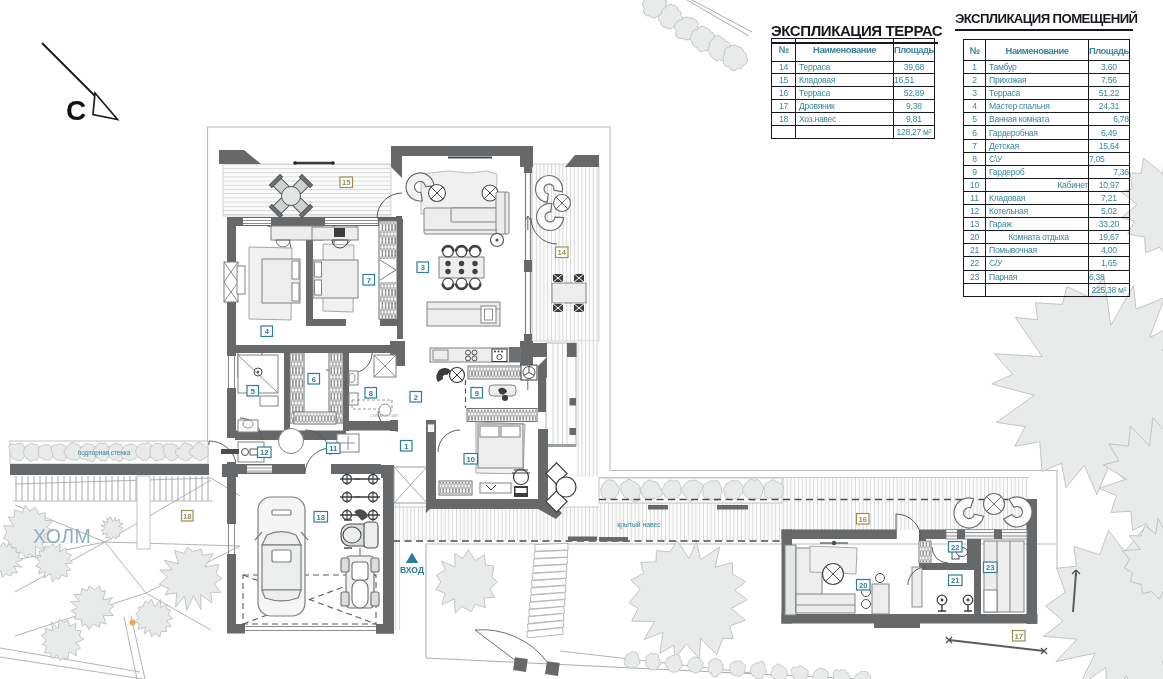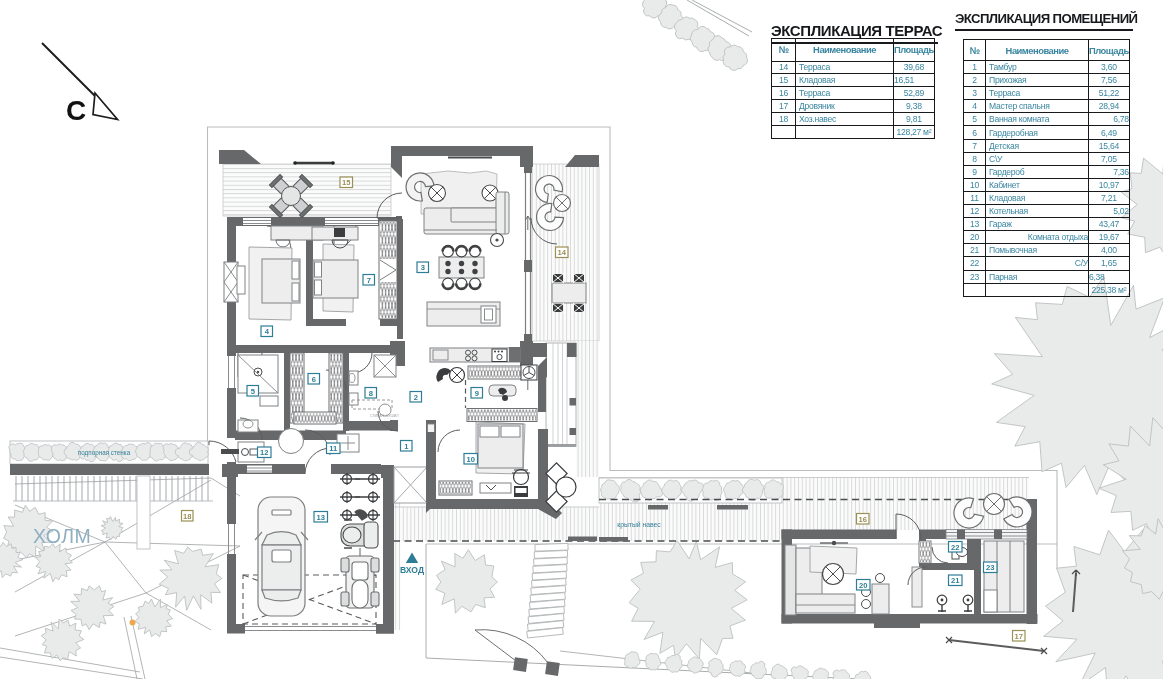--- a/index.html
+++ b/index.html
@@ -781,80 +781,80 @@
             <td style="width:39px;text-align:center">7,56</td>
           </tr>
 <tr style="height:13.1px">
             <td style="width:22px;text-align:center">3</td>
             <td style="width:103px;text-align:left;padding-left:3px">Терраса</td>
             <td style="width:39px;text-align:center">51,22</td>
           </tr>
 <tr style="height:13.1px">
             <td style="width:22px;text-align:center">4</td>
             <td style="width:103px;text-align:left;padding-left:3px">Мастер спальня</td>
-            <td style="width:39px;text-align:center">28,94</td>
+            <td style="width:39px;text-align:center">24,31</td>
           </tr>
 <tr style="height:13.1px">
             <td style="width:22px;text-align:center">5</td>
             <td style="width:103px;text-align:left;padding-left:3px">Ванная комната</td>
             <td style="width:39px;text-align:right">6,78</td>
           </tr>
 <tr style="height:13.1px">
             <td style="width:22px;text-align:center">6</td>
             <td style="width:103px;text-align:left;padding-left:3px">Гардеробная</td>
             <td style="width:39px;text-align:center">6,49</td>
           </tr>
 <tr style="height:13.1px">
             <td style="width:22px;text-align:center">7</td>
             <td style="width:103px;text-align:left;padding-left:3px">Детская</td>
             <td style="width:39px;text-align:center">15,64</td>
           </tr>
 <tr style="height:13.1px">
             <td style="width:22px;text-align:center">8</td>
             <td style="width:103px;text-align:left;padding-left:3px">С\У</td>
-            <td style="width:39px;text-align:center">7,05</td>
+            <td style="width:39px;">7,05</td>
           </tr>
 <tr style="height:13.1px">
             <td style="width:22px;text-align:center">9</td>
             <td style="width:103px;text-align:left;padding-left:3px">Гардероб</td>
             <td style="width:39px;text-align:right">7,36</td>
           </tr>
 <tr style="height:13.1px">
             <td style="width:22px;text-align:center">10</td>
-            <td style="width:103px;text-align:left;padding-left:3px">Кабинет</td>
+            <td style="width:103px;text-align:right;padding-left:3px">Кабинет</td>
             <td style="width:39px;text-align:center">10,97</td>
           </tr>
 <tr style="height:13.1px">
             <td style="width:22px;text-align:center">11</td>
             <td style="width:103px;text-align:left;padding-left:3px">Кладовая</td>
             <td style="width:39px;text-align:center">7,21</td>
           </tr>
 <tr style="height:13.1px">
             <td style="width:22px;text-align:center">12</td>
             <td style="width:103px;text-align:left;padding-left:3px">Котельная</td>
-            <td style="width:39px;text-align:right">5,02</td>
+            <td style="width:39px;text-align:center">5,02</td>
           </tr>
 <tr style="height:13.1px">
             <td style="width:22px;text-align:center">13</td>
             <td style="width:103px;text-align:left;padding-left:3px">Гараж</td>
-            <td style="width:39px;text-align:center">43,47</td>
+            <td style="width:39px;text-align:center">33,20</td>
           </tr>
 <tr style="height:13.1px">
             <td style="width:22px;text-align:center">20</td>
-            <td style="width:103px;text-align:right;padding-left:3px">Комната отдыха</td>
+            <td style="width:103px;text-align:center;padding-left:3px">Комната отдыха</td>
             <td style="width:39px;text-align:center">19,67</td>
           </tr>
 <tr style="height:13.1px">
             <td style="width:22px;text-align:center">21</td>
             <td style="width:103px;text-align:left;padding-left:3px">Помывочная</td>
             <td style="width:39px;text-align:center">4,00</td>
           </tr>
 <tr style="height:13.1px">
             <td style="width:22px;text-align:center">22</td>
-            <td style="width:103px;text-align:right;padding-left:3px">С/У</td>
+            <td style="width:103px;text-align:left;padding-left:3px">С/У</td>
             <td style="width:39px;text-align:center">1,65</td>
           </tr>
 <tr style="height:13.1px">
             <td style="width:22px;text-align:center">23</td>
             <td style="width:103px;text-align:left;padding-left:3px">Парная</td>
             <td style="width:39px;text-align:left">6,38</td>
           </tr>
 <tr style="height:13.1px">
             <td></td>
             <td></td>

